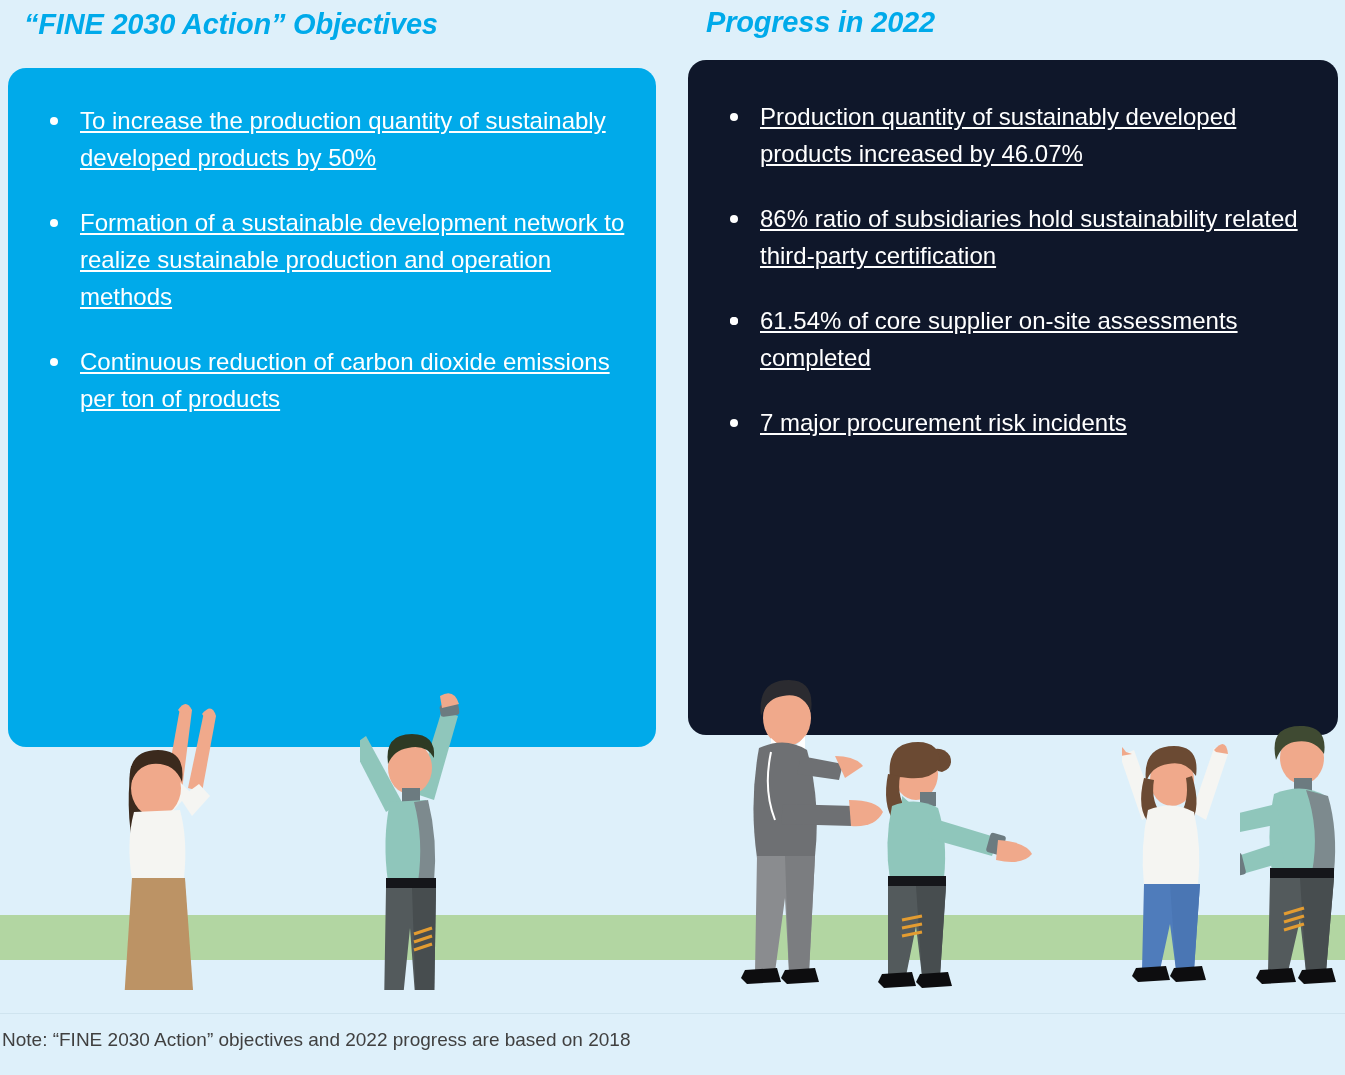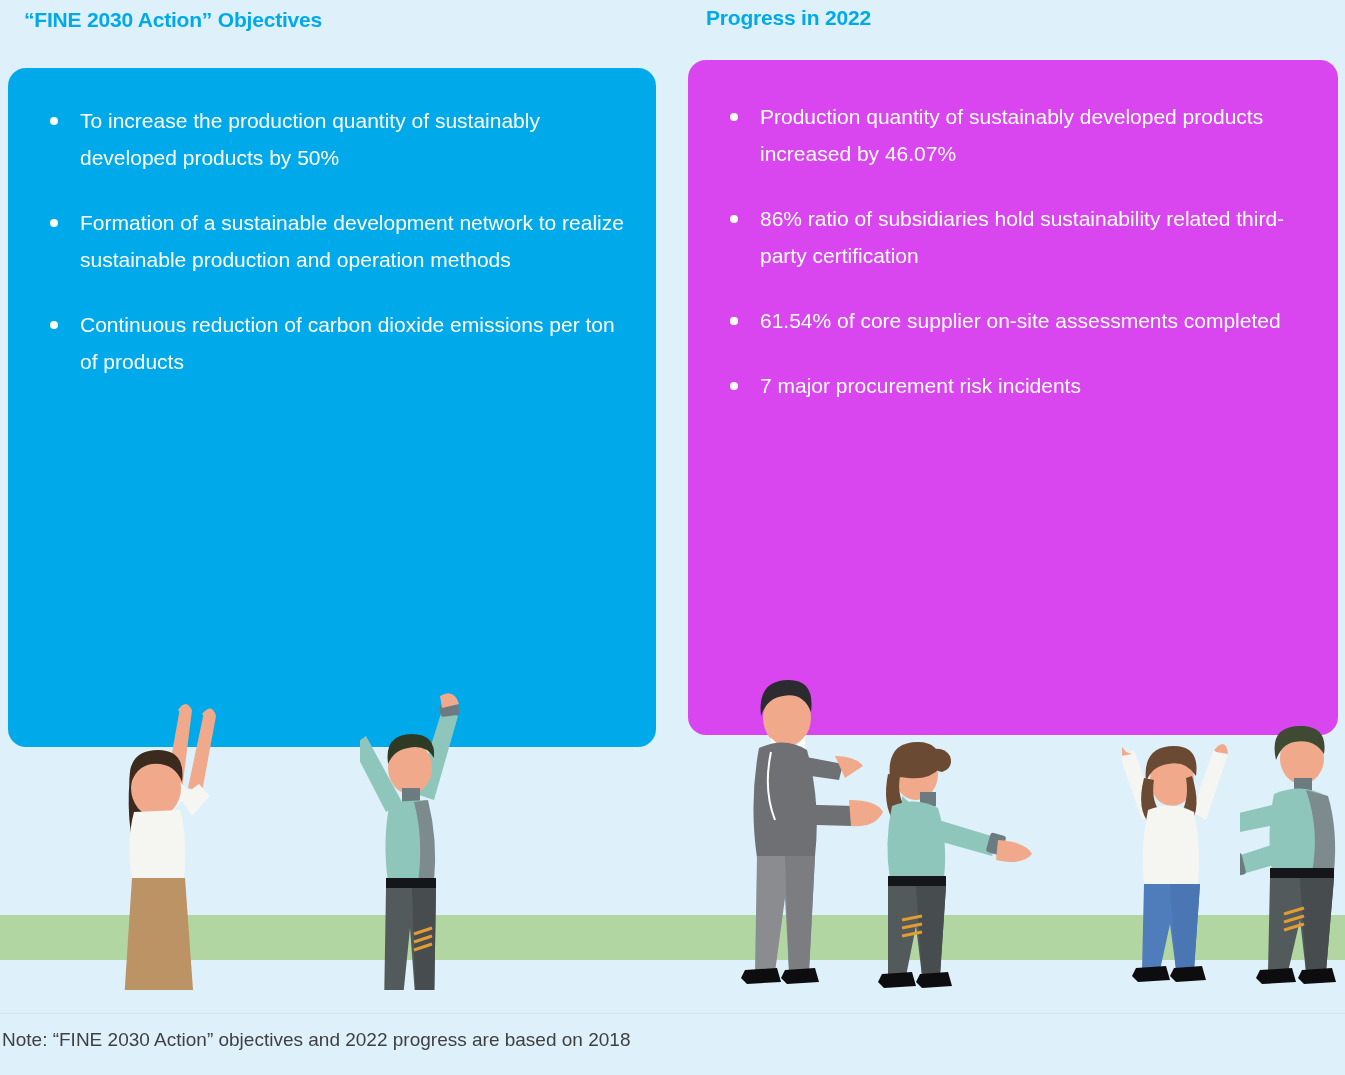--- a/index.html
+++ b/index.html
@@ -18,62 +18,64 @@
     position: absolute;
     left: 0; top: 0;
     width: 1345px;
     height: 1075px;
     overflow: hidden;
   }
 
   
   .heading {
     position: absolute;
-    font-size: 21px;
+    font-size: 29px;
     font-weight: bold;
     color: #00aaea;
     letter-spacing: -0.2px;
     white-space: nowrap;
+    font-style: italic;
   }
   #heading-objectives { left: 24px; top: 8px; }
   #heading-progress   { left: 706px; top: 6px; }
 
   
   .panel {
     position: absolute;
     border-radius: 18px;
     box-sizing: border-box;
   }
   #panel-objectives {
     left: 8px; top: 68px;
     width: 648px; height: 679px;
     background: #00aaea;
   }
   #panel-progress {
     left: 688px; top: 60px;
     width: 650px; height: 675px;
-    background: #d946ef;
+    background: #0f172a;
   }
 
   .bullet-list {
     list-style: none;
     margin: 0;
     padding: 0;
     position: absolute;
   }
   #list-objectives { left: 30px; top: 34px; width: 590px; }
   #list-progress   { left: 30px; top: 38px; width: 600px; }
 
   .bullet-item {
     position: relative;
     padding-left: 42px;
     margin-bottom: 28px;
     color: #ffffff;
-    font-size: 21px;
+    font-size: 24px;
     line-height: 37px;
+    text-decoration: underline;
   }
   .bullet-item:last-child { margin-bottom: 0; }
   .bullet-dot {
     position: absolute;
     left: 12px;
     top: 15px;
     width: 8px;
     height: 8px;
     border-radius: 50%;
     background: #ffffff;

